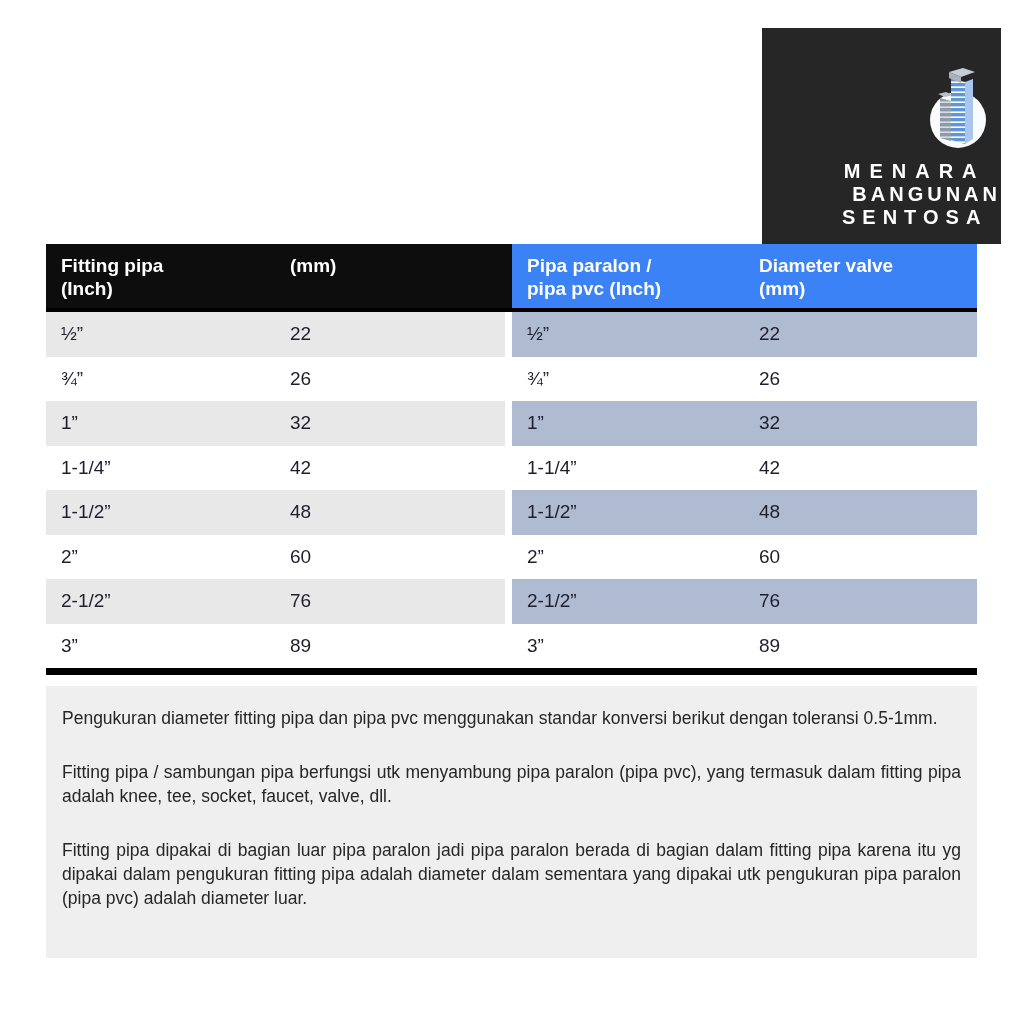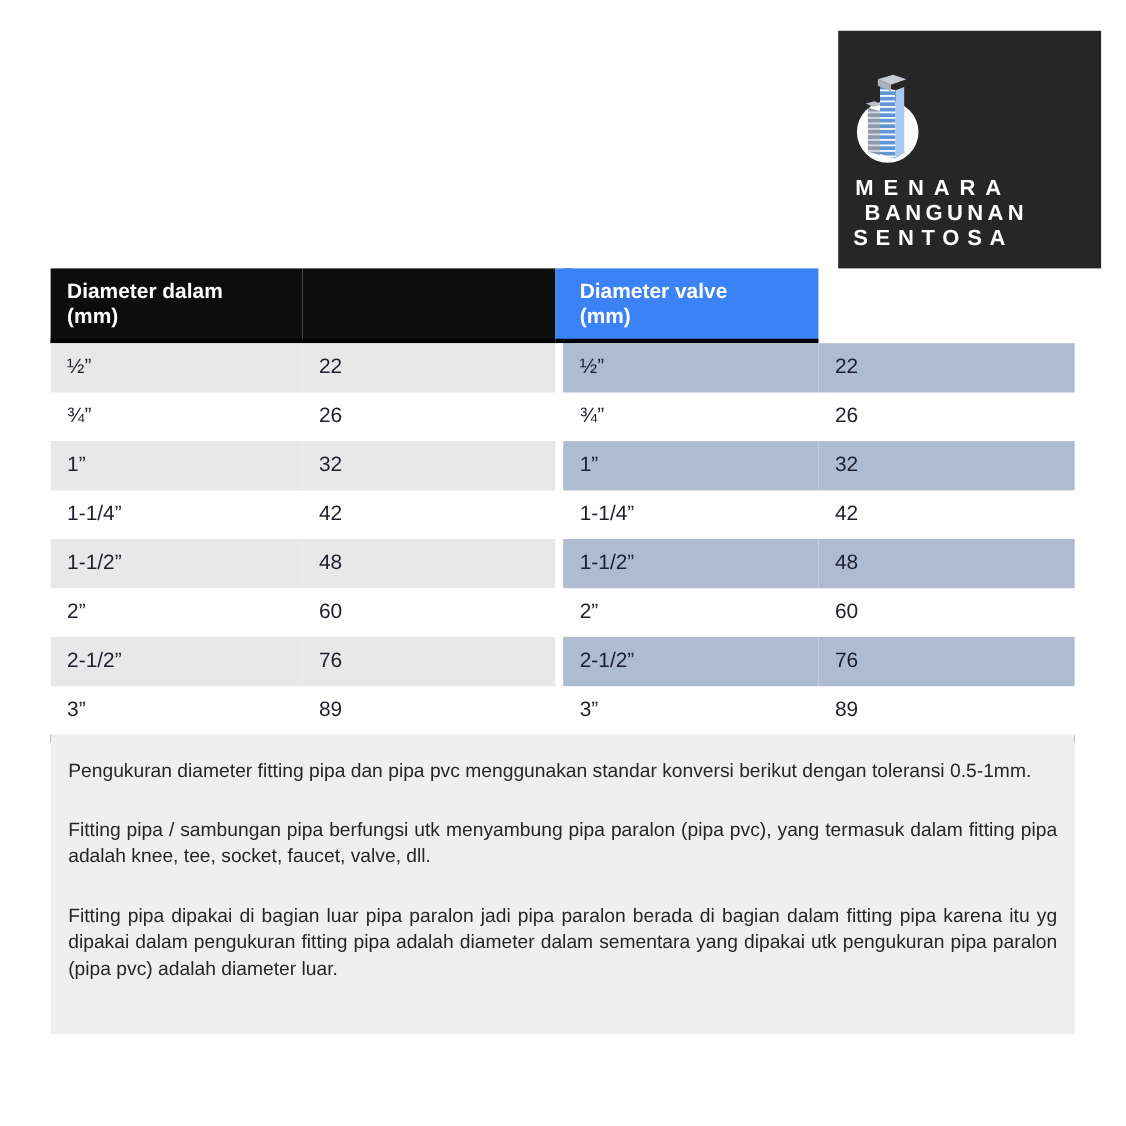--- a/index.html
+++ b/index.html
@@ -9,21 +9,21 @@
     font-family:"Liberation Sans", sans-serif;
     position:relative;
     overflow:hidden;
   }
 
   
   .logo {
     position:absolute; left:762px; top:28px;
     width:239px; height:216px;
     background:#262626;
-    display:flex; flex-direction:column; align-items:flex-start;
+    display:flex; flex-direction:column; align-items:flex-end;
     box-sizing:border-box; padding-top:30px;
   }
   .logo-text { color:#ffffff; font-weight:bold; text-align:center; margin-top:8px; }
   .logo-text div { line-height:23px; font-size:20px; }
   .ls1 { letter-spacing:9px; }
   .ls2 { letter-spacing:4px;margin-left:24px; }
   .ls3 { letter-spacing:7px; }
 
   
   .pipe-table { position:absolute; left:46px; top:244px; width:931px; }
@@ -44,21 +44,21 @@
     background:#ffffff;
   }
   .row-odd .c-left  { background:#e8e8e8; }
   .row-odd .c-right { background:#aebbd0; }
   .gutter { background:#ffffff; }
   .hdr-gutter { background:#0d0d0d; border-bottom:4px solid #000000; }
   .table-bottom { height:7px; background:#000000; }
 
   
   .info-box {
-    position:absolute; left:46px; top:668px;
+    position:absolute; left:46px; top:686px;
     width:931px; height:272px;
     background:#efefef;
     box-sizing:border-box;
     padding:20px 16px 16px 16px;
     font-size:17.5px; line-height:24px; color:#262626;
     text-align:justify;
   }
   .info-box p { margin:0 0 30px 0; }
   .info-box p:last-child { margin-bottom:12px; }
 </style>
@@ -89,26 +89,30 @@
     <div class="ls1">MENARA</div>
     <div class="ls2">BANGUNAN</div>
     <div class="ls3">SENTOSA</div>
   </div>
 </div>
 
 <div class="pipe-table">
 
   <div class="grid-row">
     <div class="hdr hdr-left">
-      <span style="display:block">Diameter dalam</span>
+      <span style="display:block">Fitting pipa</span>
+      <span style="display:block">(Inch)</span>
+    </div>
+    <div class="hdr hdr-left">
       <span style="display:block">(mm)</span>
     </div>
     <div class="hdr-gutter"></div>
     <div class="hdr hdr-right">
       <span style="display:block">Pipa paralon /</span>
+      <span style="display:block">pipa pvc (Inch)</span>
     </div>
     <div class="hdr hdr-right">
       <span style="display:block">Diameter valve</span>
       <span style="display:block">(mm)</span>
     </div>
   </div>
 
   <div class="grid-row row-odd">
     <div class="cell c-left">½”</div>
     <div class="cell c-left">22</div>

